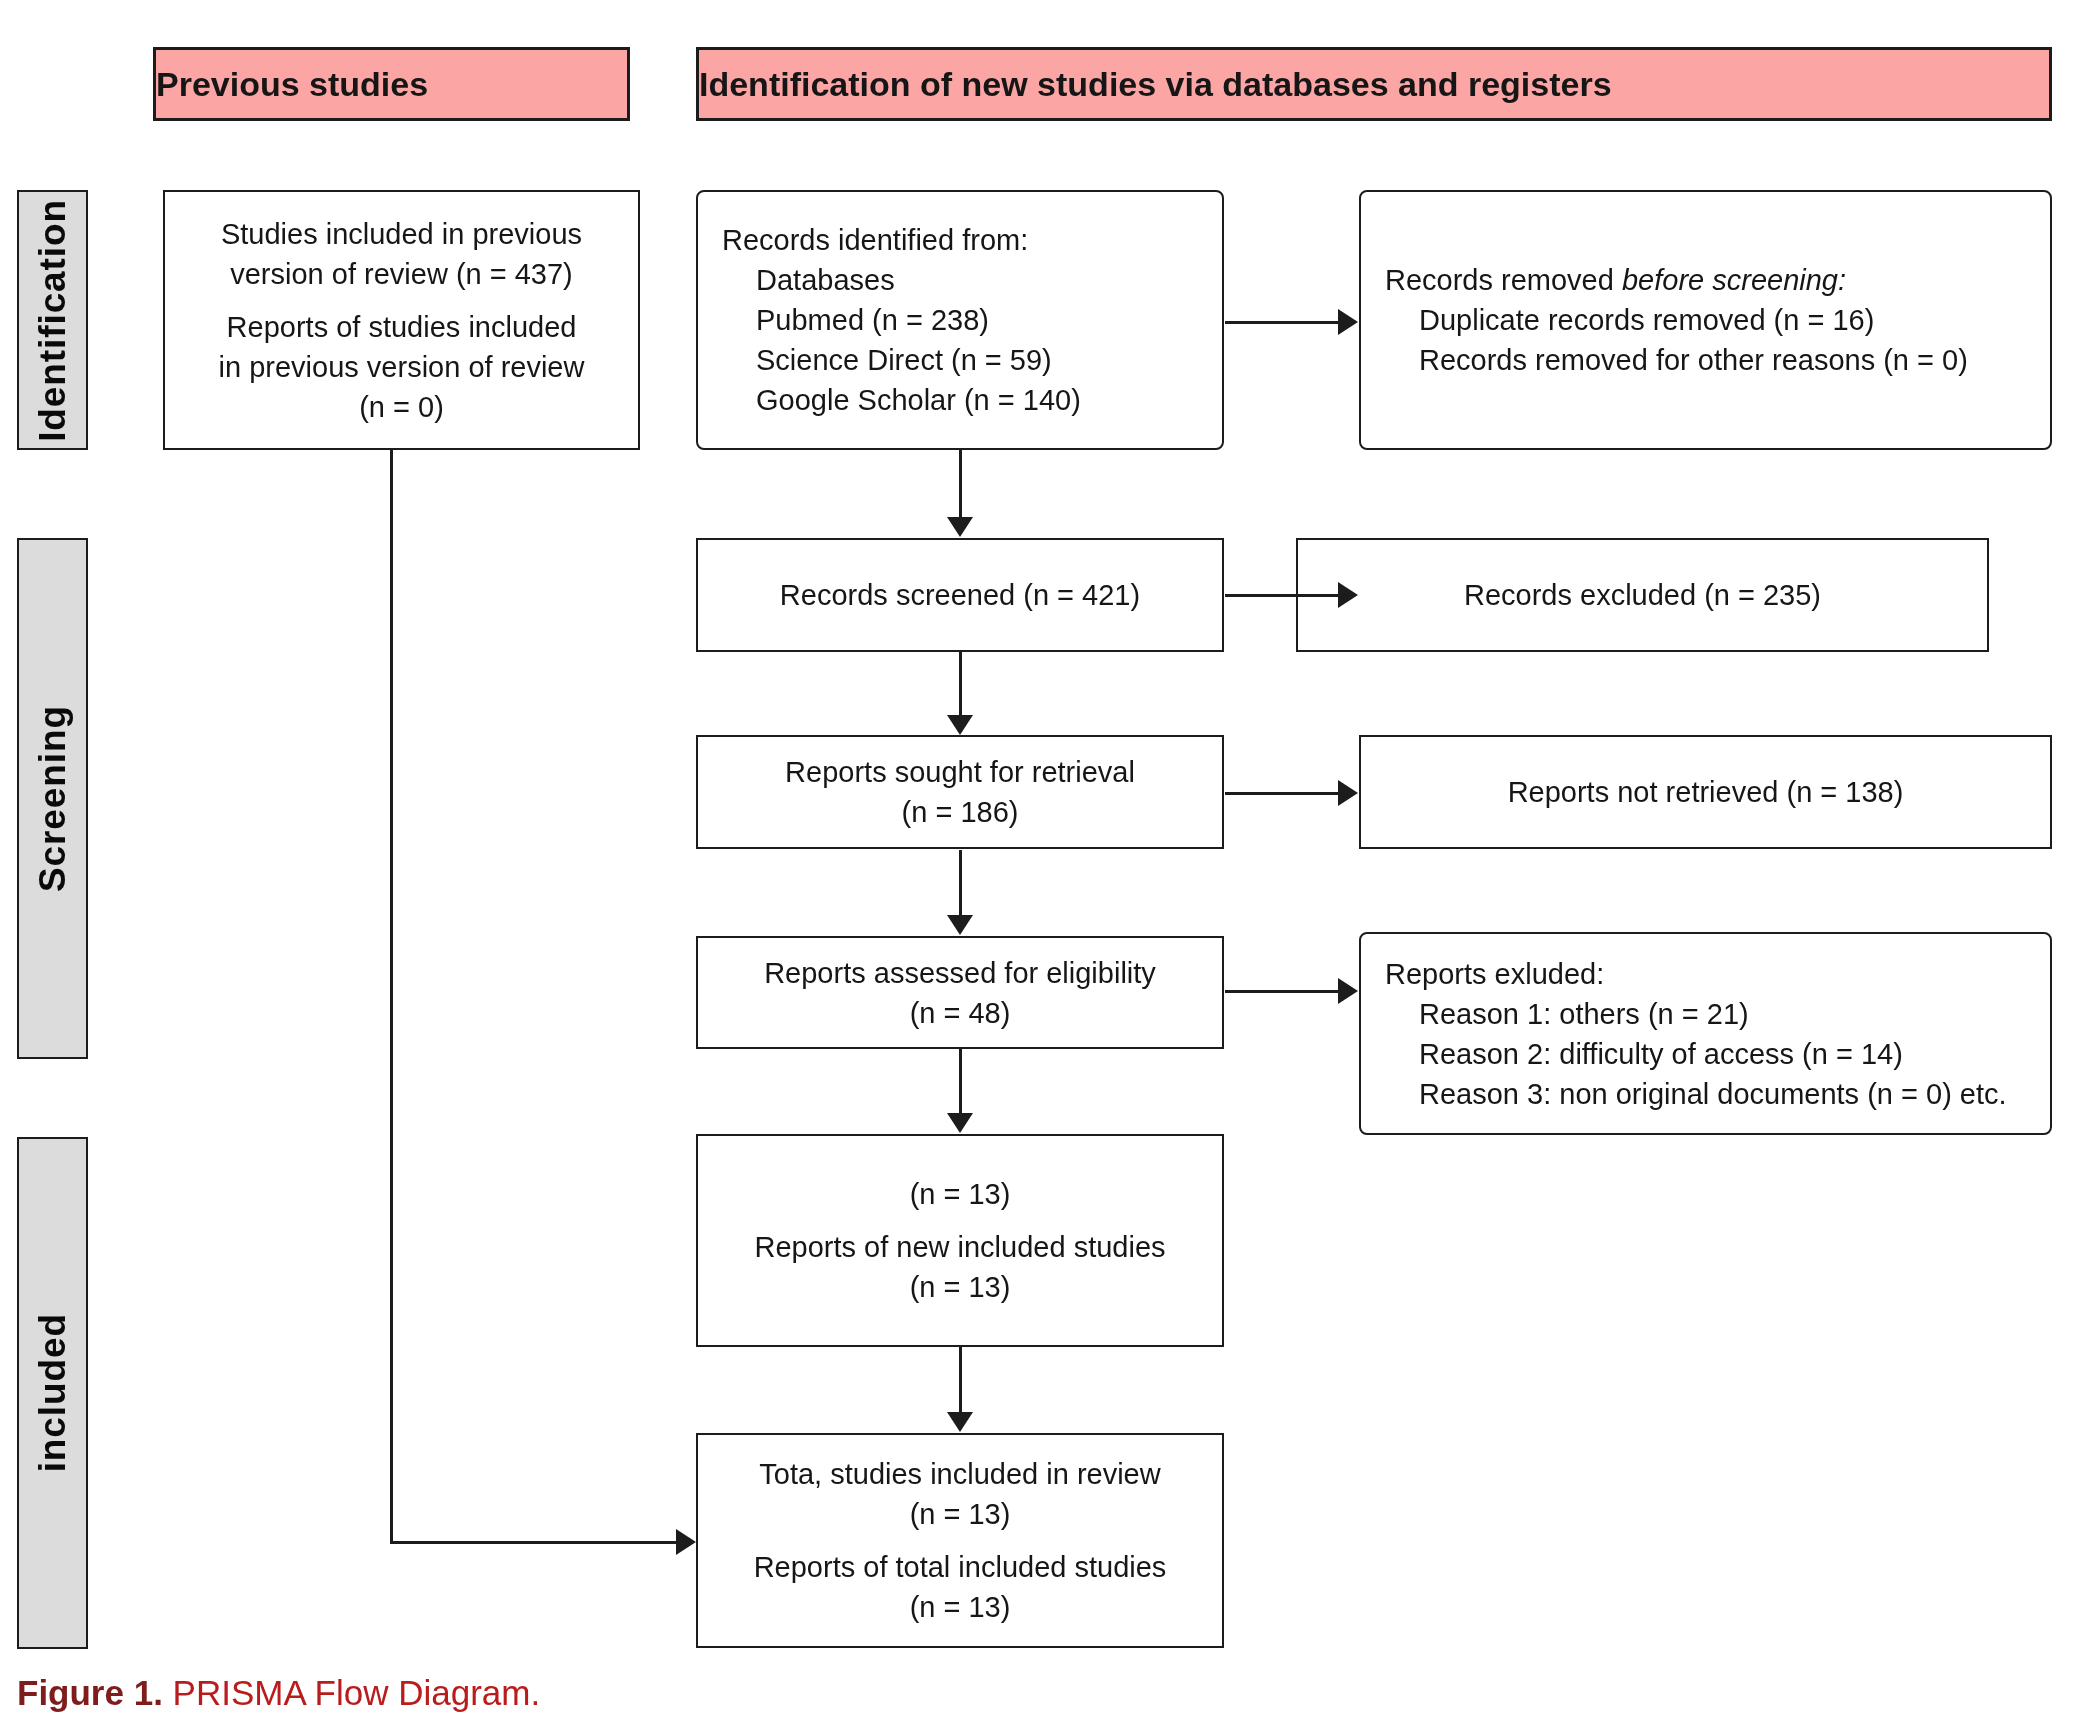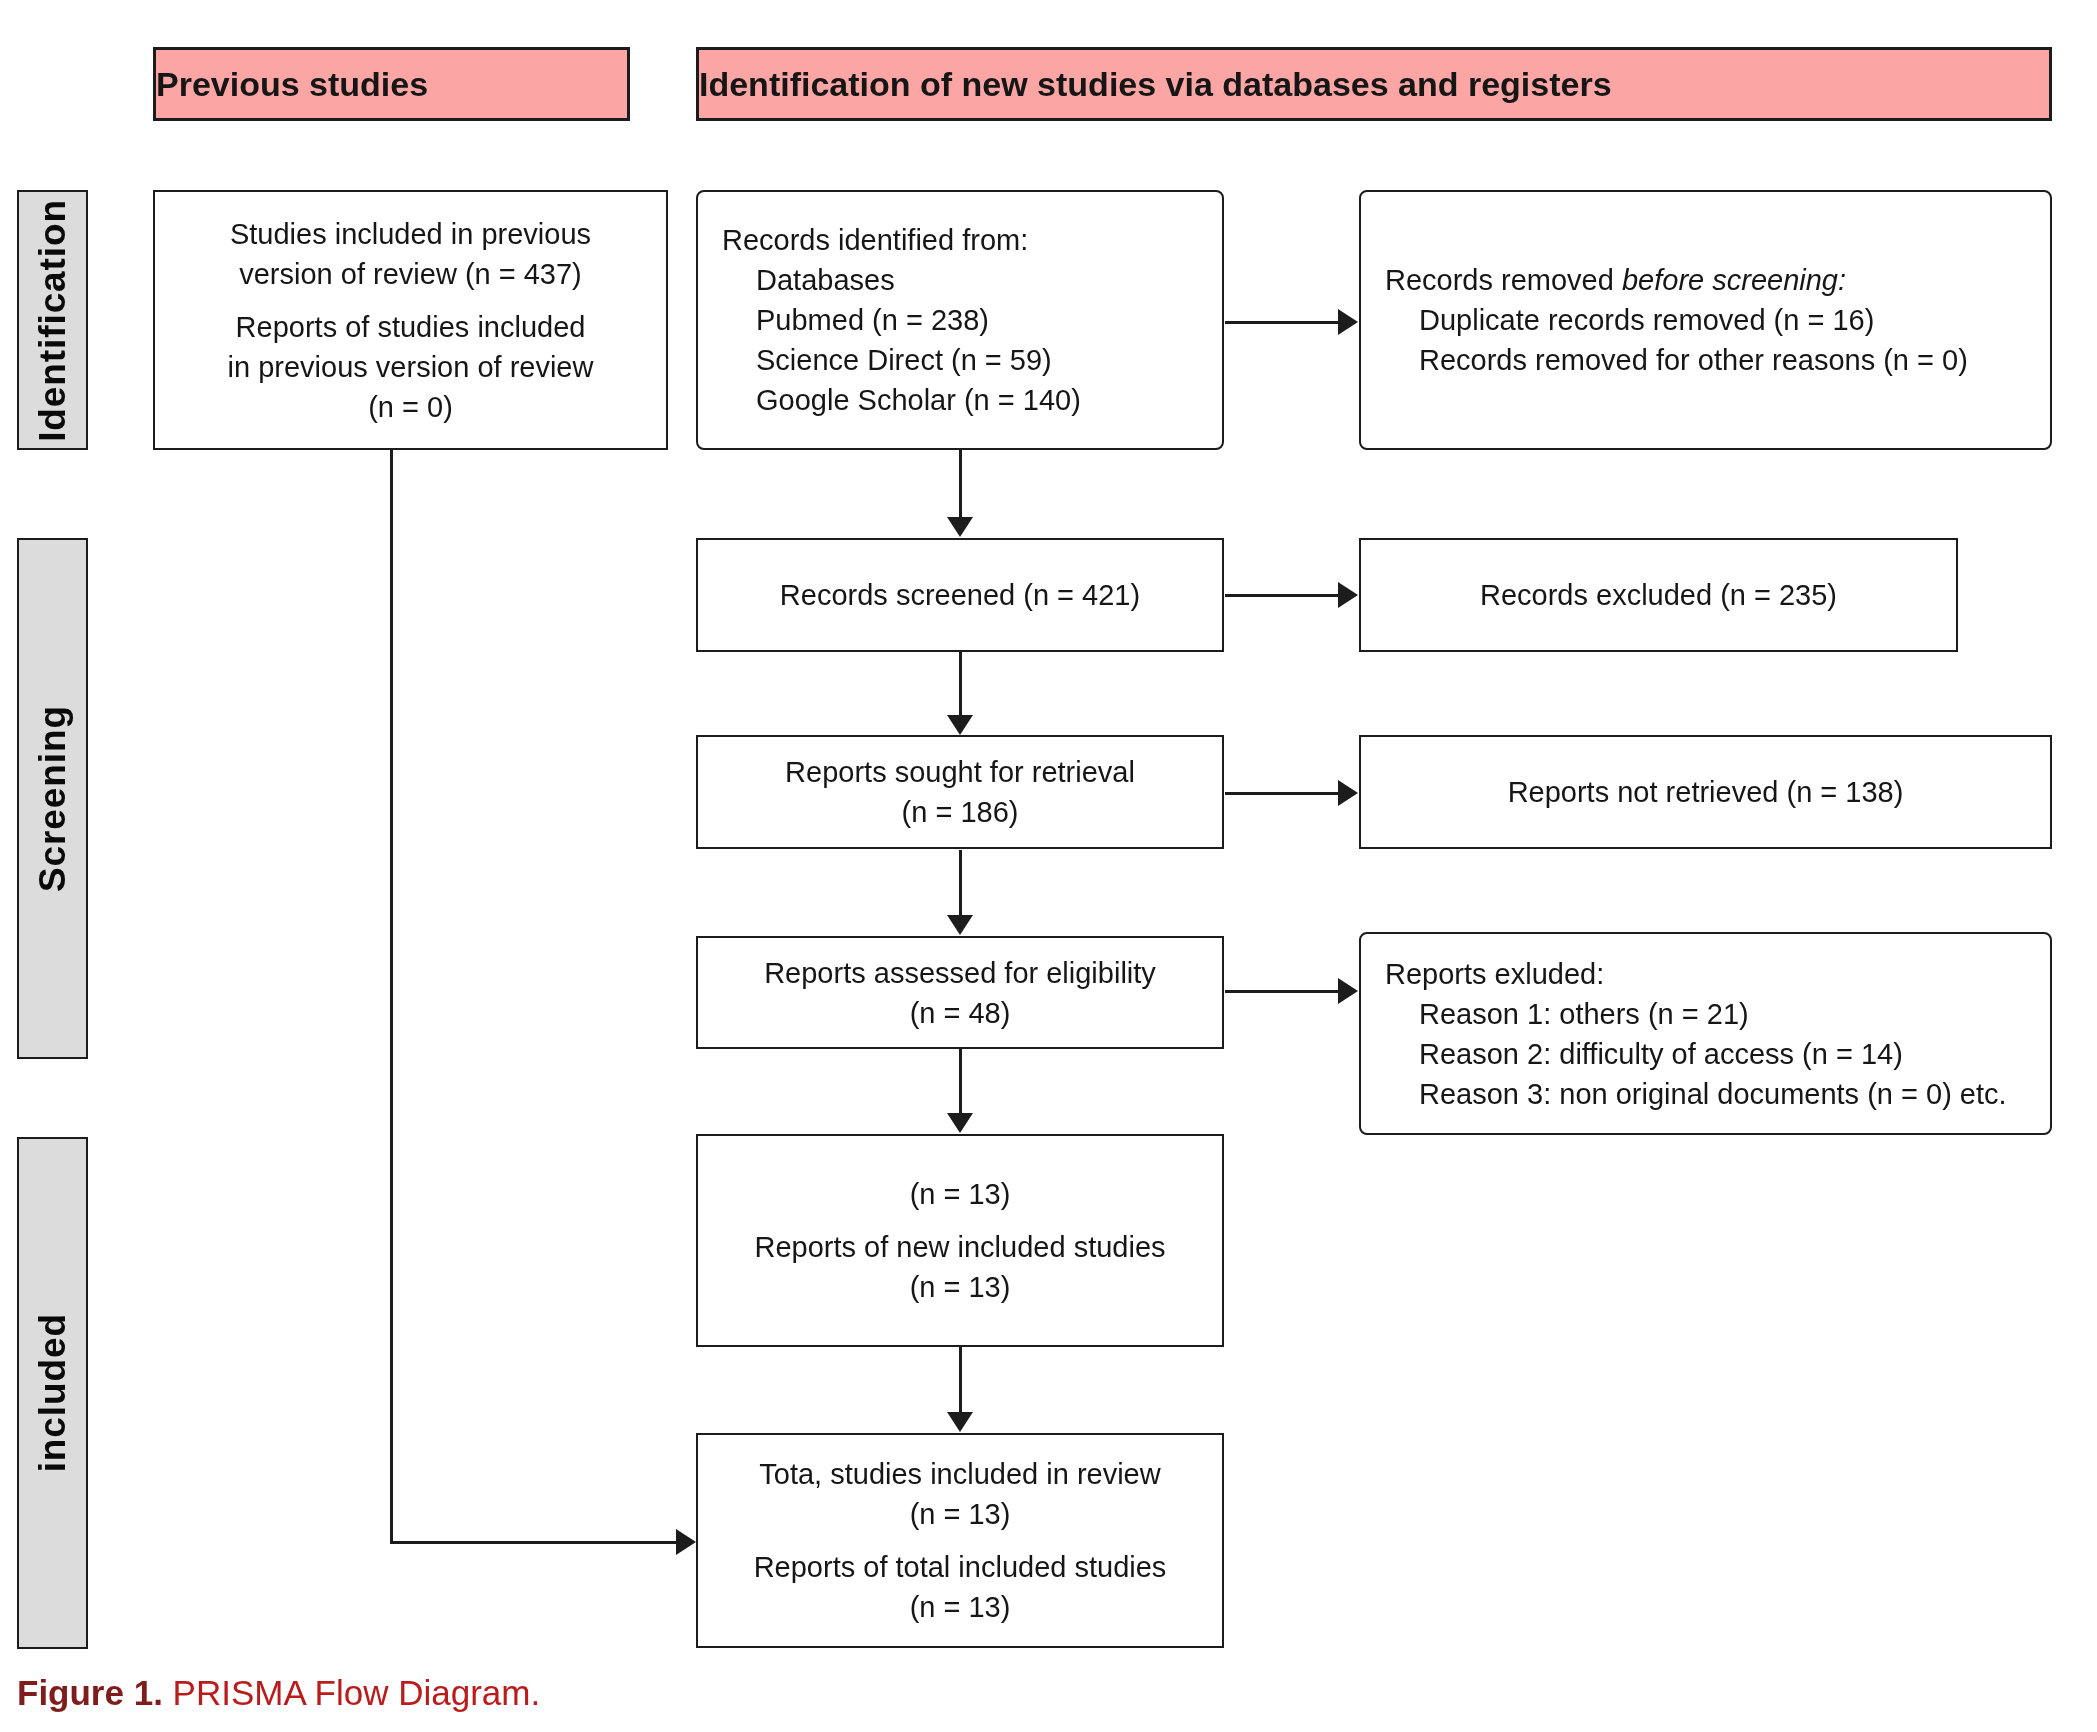--- a/index.html
+++ b/index.html
@@ -76,21 +76,21 @@
   <div class="vbar" style="left:17px;top:190px;width:71px;height:260px">
     <span class="vtext">Identification</span>
   </div>
   <div class="vbar" style="left:17px;top:538px;width:71px;height:521px">
     <span class="vtext">Screening</span>
   </div>
   <div class="vbar" style="left:17px;top:1137px;width:71px;height:512px">
     <span class="vtext">included</span>
   </div>
 
-  <div class="box center" style="left:153px;top:190px;width:515px;height:260px">
+  <div class="box center" style="left:163px;top:190px;width:477px;height:260px">
     <div>Studies included in previous</div>
     <div>version of review (n = 437)</div>
     <div class="para-gap">Reports of studies included</div>
     <div>in previous version of review</div>
     <div>(n = 0)</div>
   </div>
 
   <div class="box left" style="left:696px;top:190px;width:528px;height:260px">
     <div>Records identified from:</div>
     <div class="indent">Databases</div>
@@ -103,21 +103,21 @@
     <div>
       <span>Records removed </span><span class="it">before screening:</span>
     </div>
     <div class="indent">Duplicate records removed (n = 16)</div>
     <div class="indent">Records removed for other reasons (n = 0)</div>
   </div>
 
   <div class="box center" style="left:696px;top:538px;width:528px;height:114px">
     <div>Records screened (n = 421)</div>
   </div>
-  <div class="box center" style="left:1359px;top:538px;width:599px;height:114px">
+  <div class="box center" style="left:1296px;top:538px;width:693px;height:114px">
     <div>Records excluded (n = 235)</div>
   </div>
 
   <div class="box center" style="left:696px;top:735px;width:528px;height:114px">
     <div>Reports sought for retrieval</div>
     <div>(n = 186)</div>
   </div>
   <div class="box center" style="left:1359px;top:735px;width:693px;height:114px">
     <div>Reports not retrieved (n = 138)</div>
   </div>

